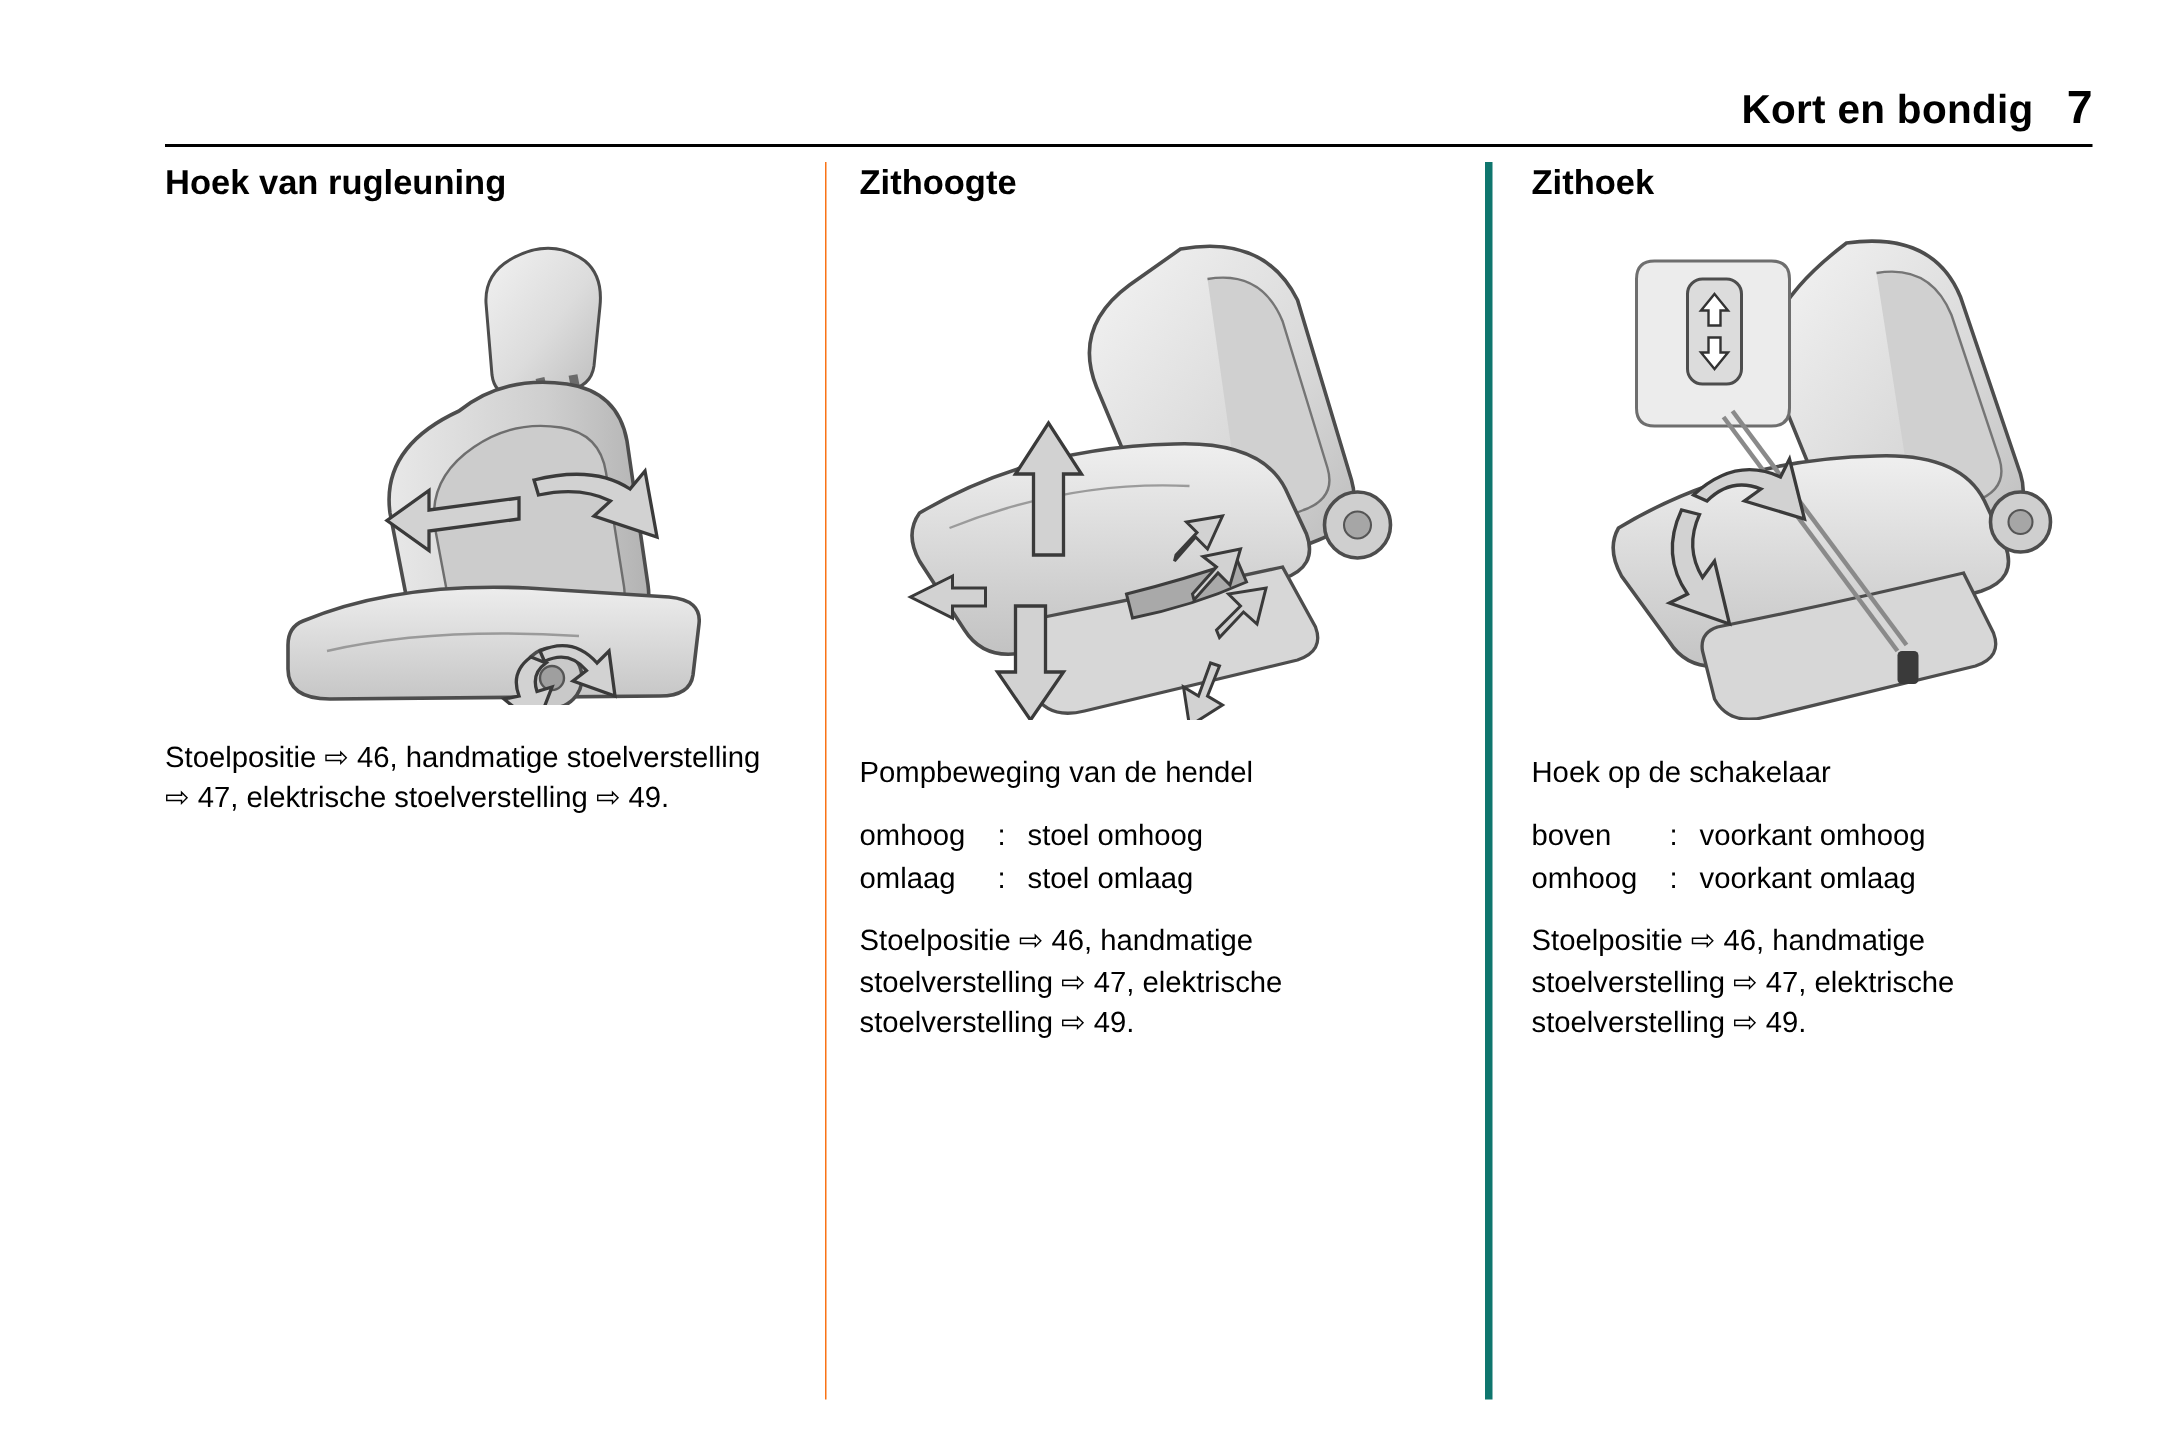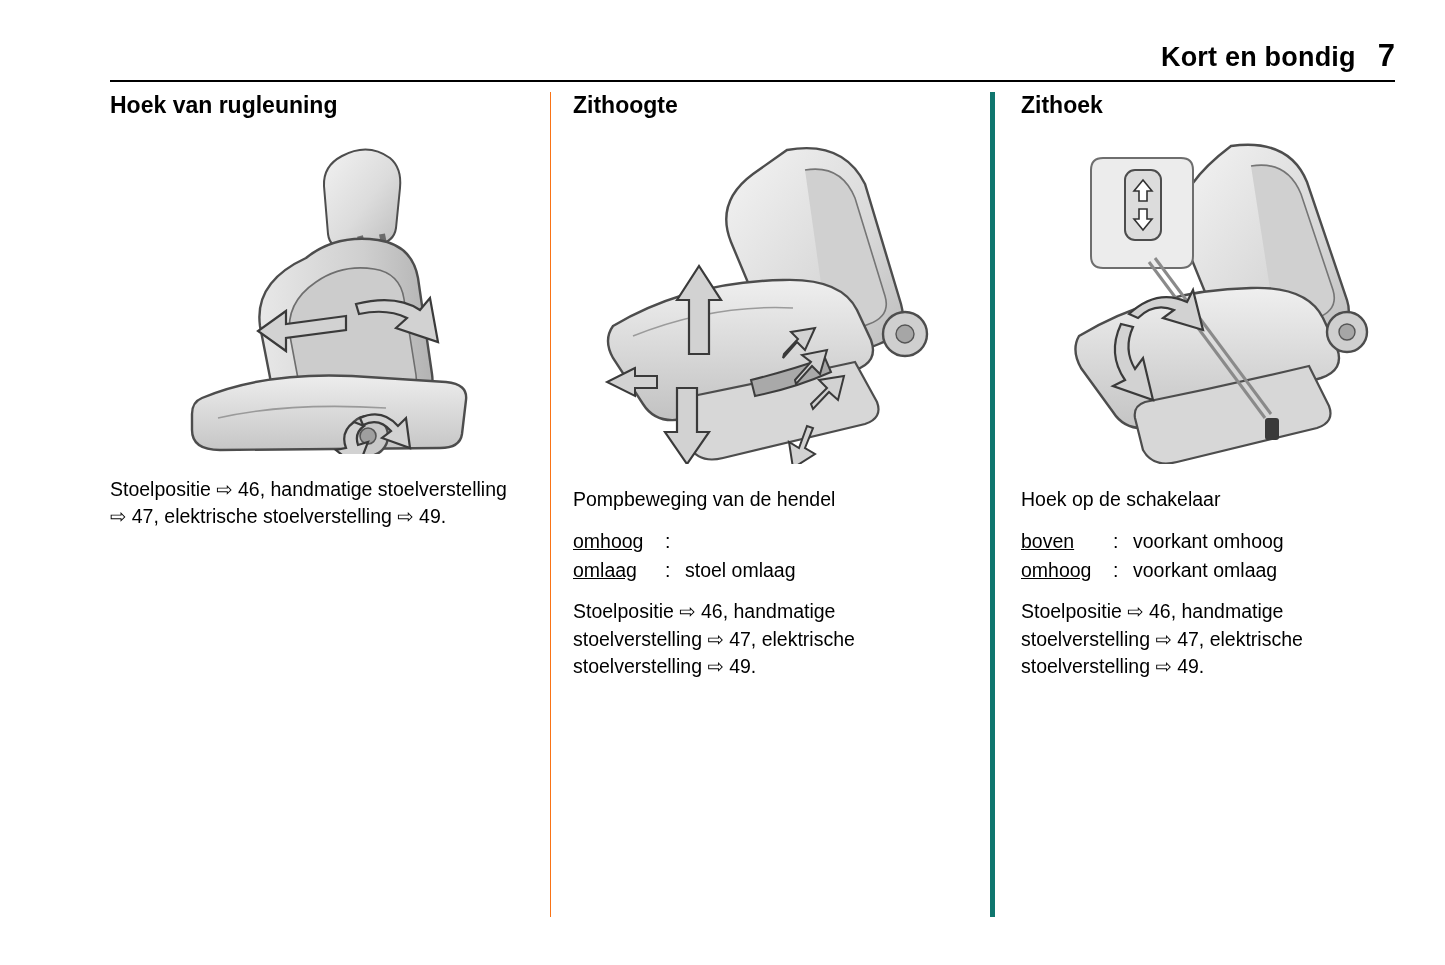--- a/index.html
+++ b/index.html
@@ -10,21 +10,21 @@
   body {
     width: 1445px;
     height: 965px;
     font-family: "Liberation Sans", sans-serif;
     color: #000000;
     position: relative;
     overflow: hidden;
   }
   .page {
     position: absolute;
-    left: 0; top: 0;
+    left: 0; top: 16px;
     width: 1445px;
     height: 907px;
   }
   
   .header {
     position: absolute;
     left: 110px;
     top: 30px;
     width: 1285px;
     height: 52px;
@@ -87,21 +87,21 @@
     margin: 0 0 14px 0;
   }
   .kv {
     font-size: 19.5px;
     line-height: 1.45;
     margin: 0 0 14px 0;
   }
   .kv-row {
     display: flex;
   }
-  .kv-key { width: 92px; flex: none; text-decoration: underline; }
+  .kv-key { width: 92px; flex: none; }
   .kv-sep { width: 20px; flex: none; }
   .kv-val { flex: 1; }
   svg { display: block; }
 </style>
 </head>
 <body>
 
 <div class="page">
 
   <div class="header">
@@ -201,20 +201,21 @@
           <path d="M234 290 l-8 22 l-10 -6 l4 26 l22 -14 l-10 -6 l8 -20 z" fill="#d2d2d2" stroke="#3a3a3a" stroke-width="2"></path>
         </svg>
       </div>
 
       <p class="body-text">Pompbeweging van de hendel</p>
 
       <div class="kv">
         <div class="kv-row">
           <span class="kv-key">omhoog</span>
           <span class="kv-sep">:</span>
+          <span class="kv-val">stoel omhoog</span>
         </div>
         <div class="kv-row">
           <span class="kv-key">omlaag</span>
           <span class="kv-sep">:</span>
           <span class="kv-val">stoel omlaag</span>
         </div>
       </div>
 
       <p class="body-text">Stoelpositie ⇨ 46, handmatige stoelverstelling ⇨ 47, elektrische stoelverstelling ⇨ 49.</p>
     </div>

